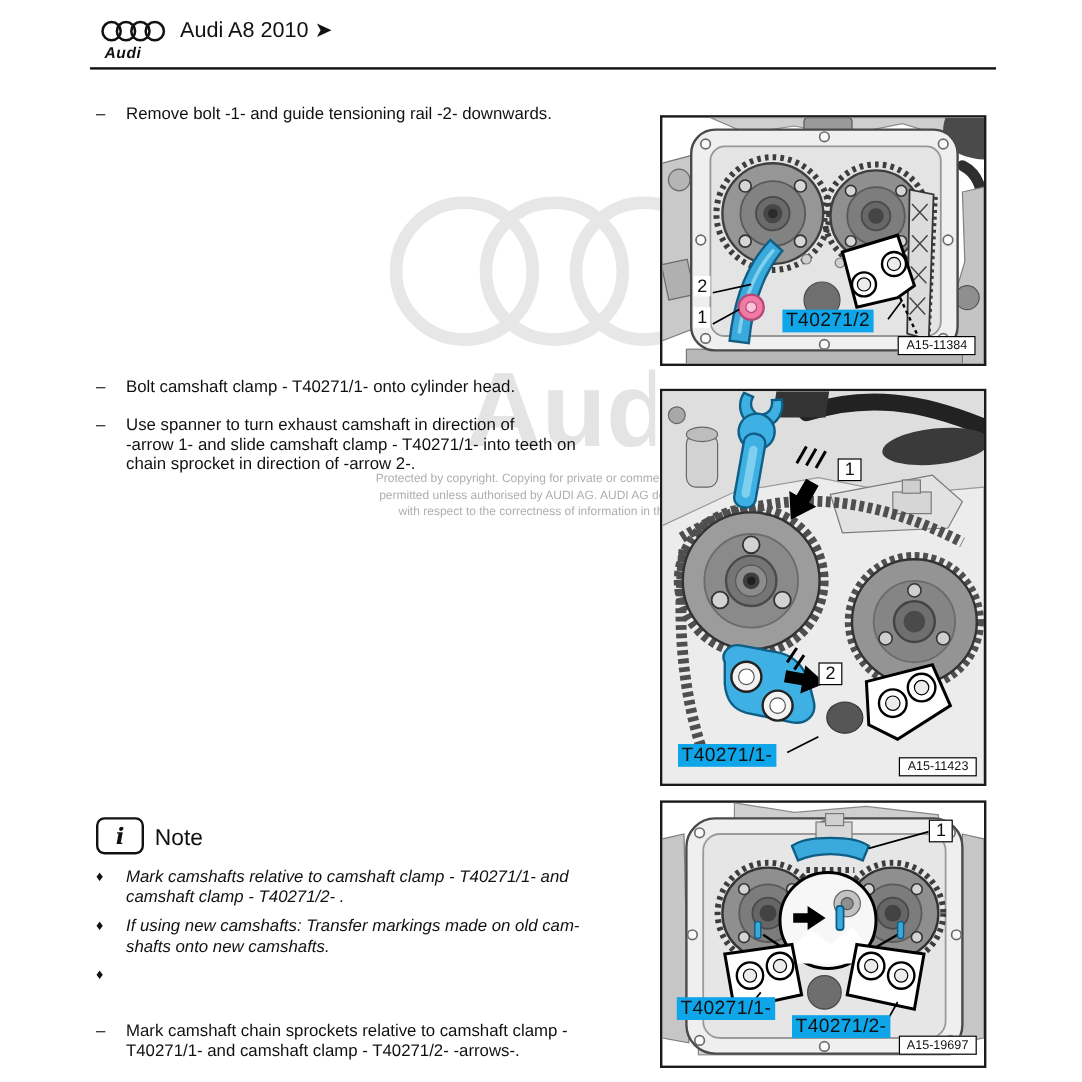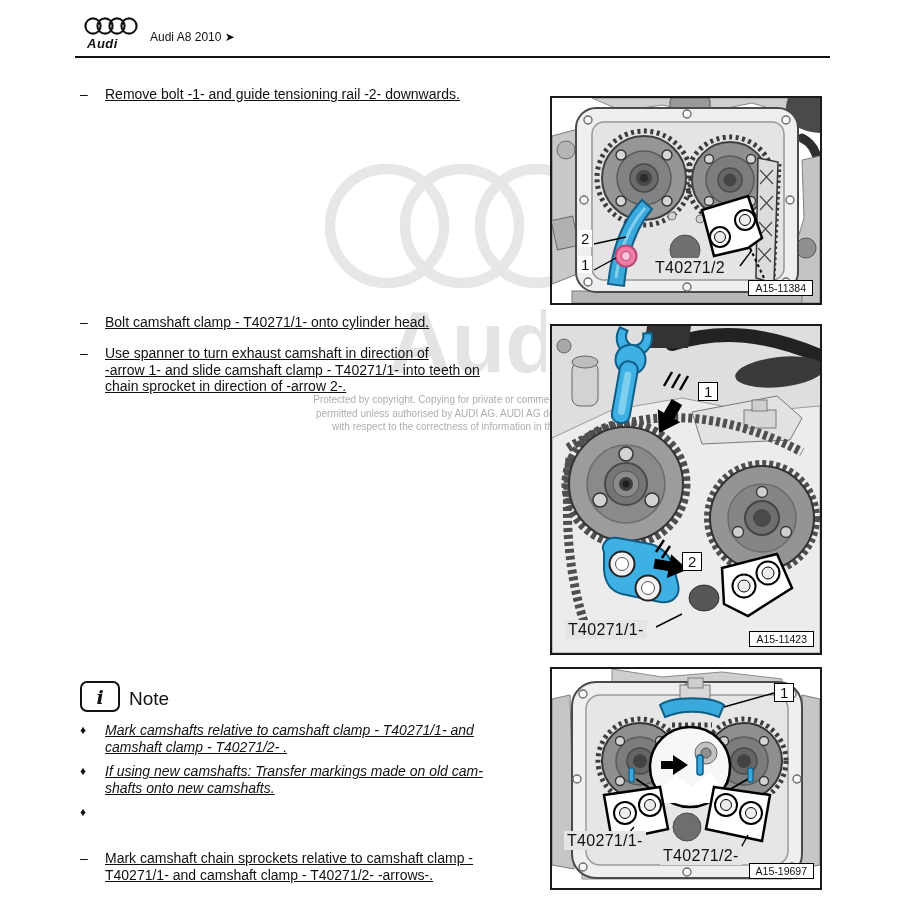--- a/index.html
+++ b/index.html
@@ -1,52 +1,52 @@
 <!DOCTYPE html>
 <html><head>
 <meta charset="utf-8">
 <style>
   html,body{margin:0;padding:0;background:#fff;}
   .page{position:relative;width:902px;height:902px;background:#fff;overflow:hidden;
         font-family:"Liberation Sans",sans-serif;color:#111;}
   .abs{position:absolute;}
 
   
-  .hdr-line1{left:150px;top:30px;font-size:12px;}
+  .hdr-line1{left:150px;top:14px;font-size:18px;}
   .hdr-line2{left:150px;top:35px;font-size:13.5px;}
   .hdr-rule{left:75px;top:56px;width:755px;height:2px;background:#111;}
   .logo-word{left:87px;top:36px;font-size:13px;font-weight:bold;letter-spacing:.5px;font-style:italic;}
 
   
   .wm-rings{left:325px;top:156px;z-index:0;}
   .wm-brand{left:388px;top:292px;width:158px;height:104px;overflow:hidden;z-index:0;
             font-size:88px;font-weight:bold;color:#e4e4e4;line-height:100px;}
   .wm-copy{left:240px;top:393px;width:320px;text-align:right;font-size:10px;line-height:13.5px;
            color:#aeaeae;z-index:1;}
 
   
   .step{left:80px;width:472px;display:flex;font-size:14px;line-height:16.5px;z-index:1;}
   .step .mk{flex:0 0 25px;}
-  .step .tx{white-space:pre-line;text-decoration:underline;}
+  .step .tx{white-space:pre-line;}
   .bullet{font-style:italic;line-height:17px;}
   .bullet .mk{flex:0 0 25px;font-size:12px;}
 
   
   .note-icon{left:80px;top:681px;width:36px;height:27px;border:2.5px solid #111;border-radius:7px;
              display:flex;align-items:center;justify-content:center;
              font-family:"DejaVu Serif",serif;font-style:italic;font-weight:bold;font-size:19px;z-index:1;}
   .note-title{left:129px;top:688px;font-size:19px;z-index:1;}
 
   
   .panel{background:#fff;border:2px solid #1a1a1a;z-index:2;}
   .panel svg{display:block;}
   .callout-plain{position:absolute;background:#fff;padding:0 3px;font-size:15px;line-height:17px;}
   .callout-box{position:absolute;background:#fff;border:1.5px solid #000;padding:0 5px;
                font-size:15px;line-height:17px;}
-  .tool-label{position:absolute;background:#e5e5e5;font-size:16px;line-height:19px;padding:0 3px;
+  .tool-label{position:absolute;background:#0ea5e9;font-size:16px;line-height:19px;padding:0 3px;
               white-space:nowrap;letter-spacing:.3px;}
   .ref-box{position:absolute;background:#fff;border:1.5px solid #000;font-size:10.5px;
            line-height:12px;padding:1px 6px;}
 </style>
 </head>
 <body>
 
 <div class="page">
 
   <svg class="abs wm-rings" width="340" height="145" viewBox="0 0 340 145">

